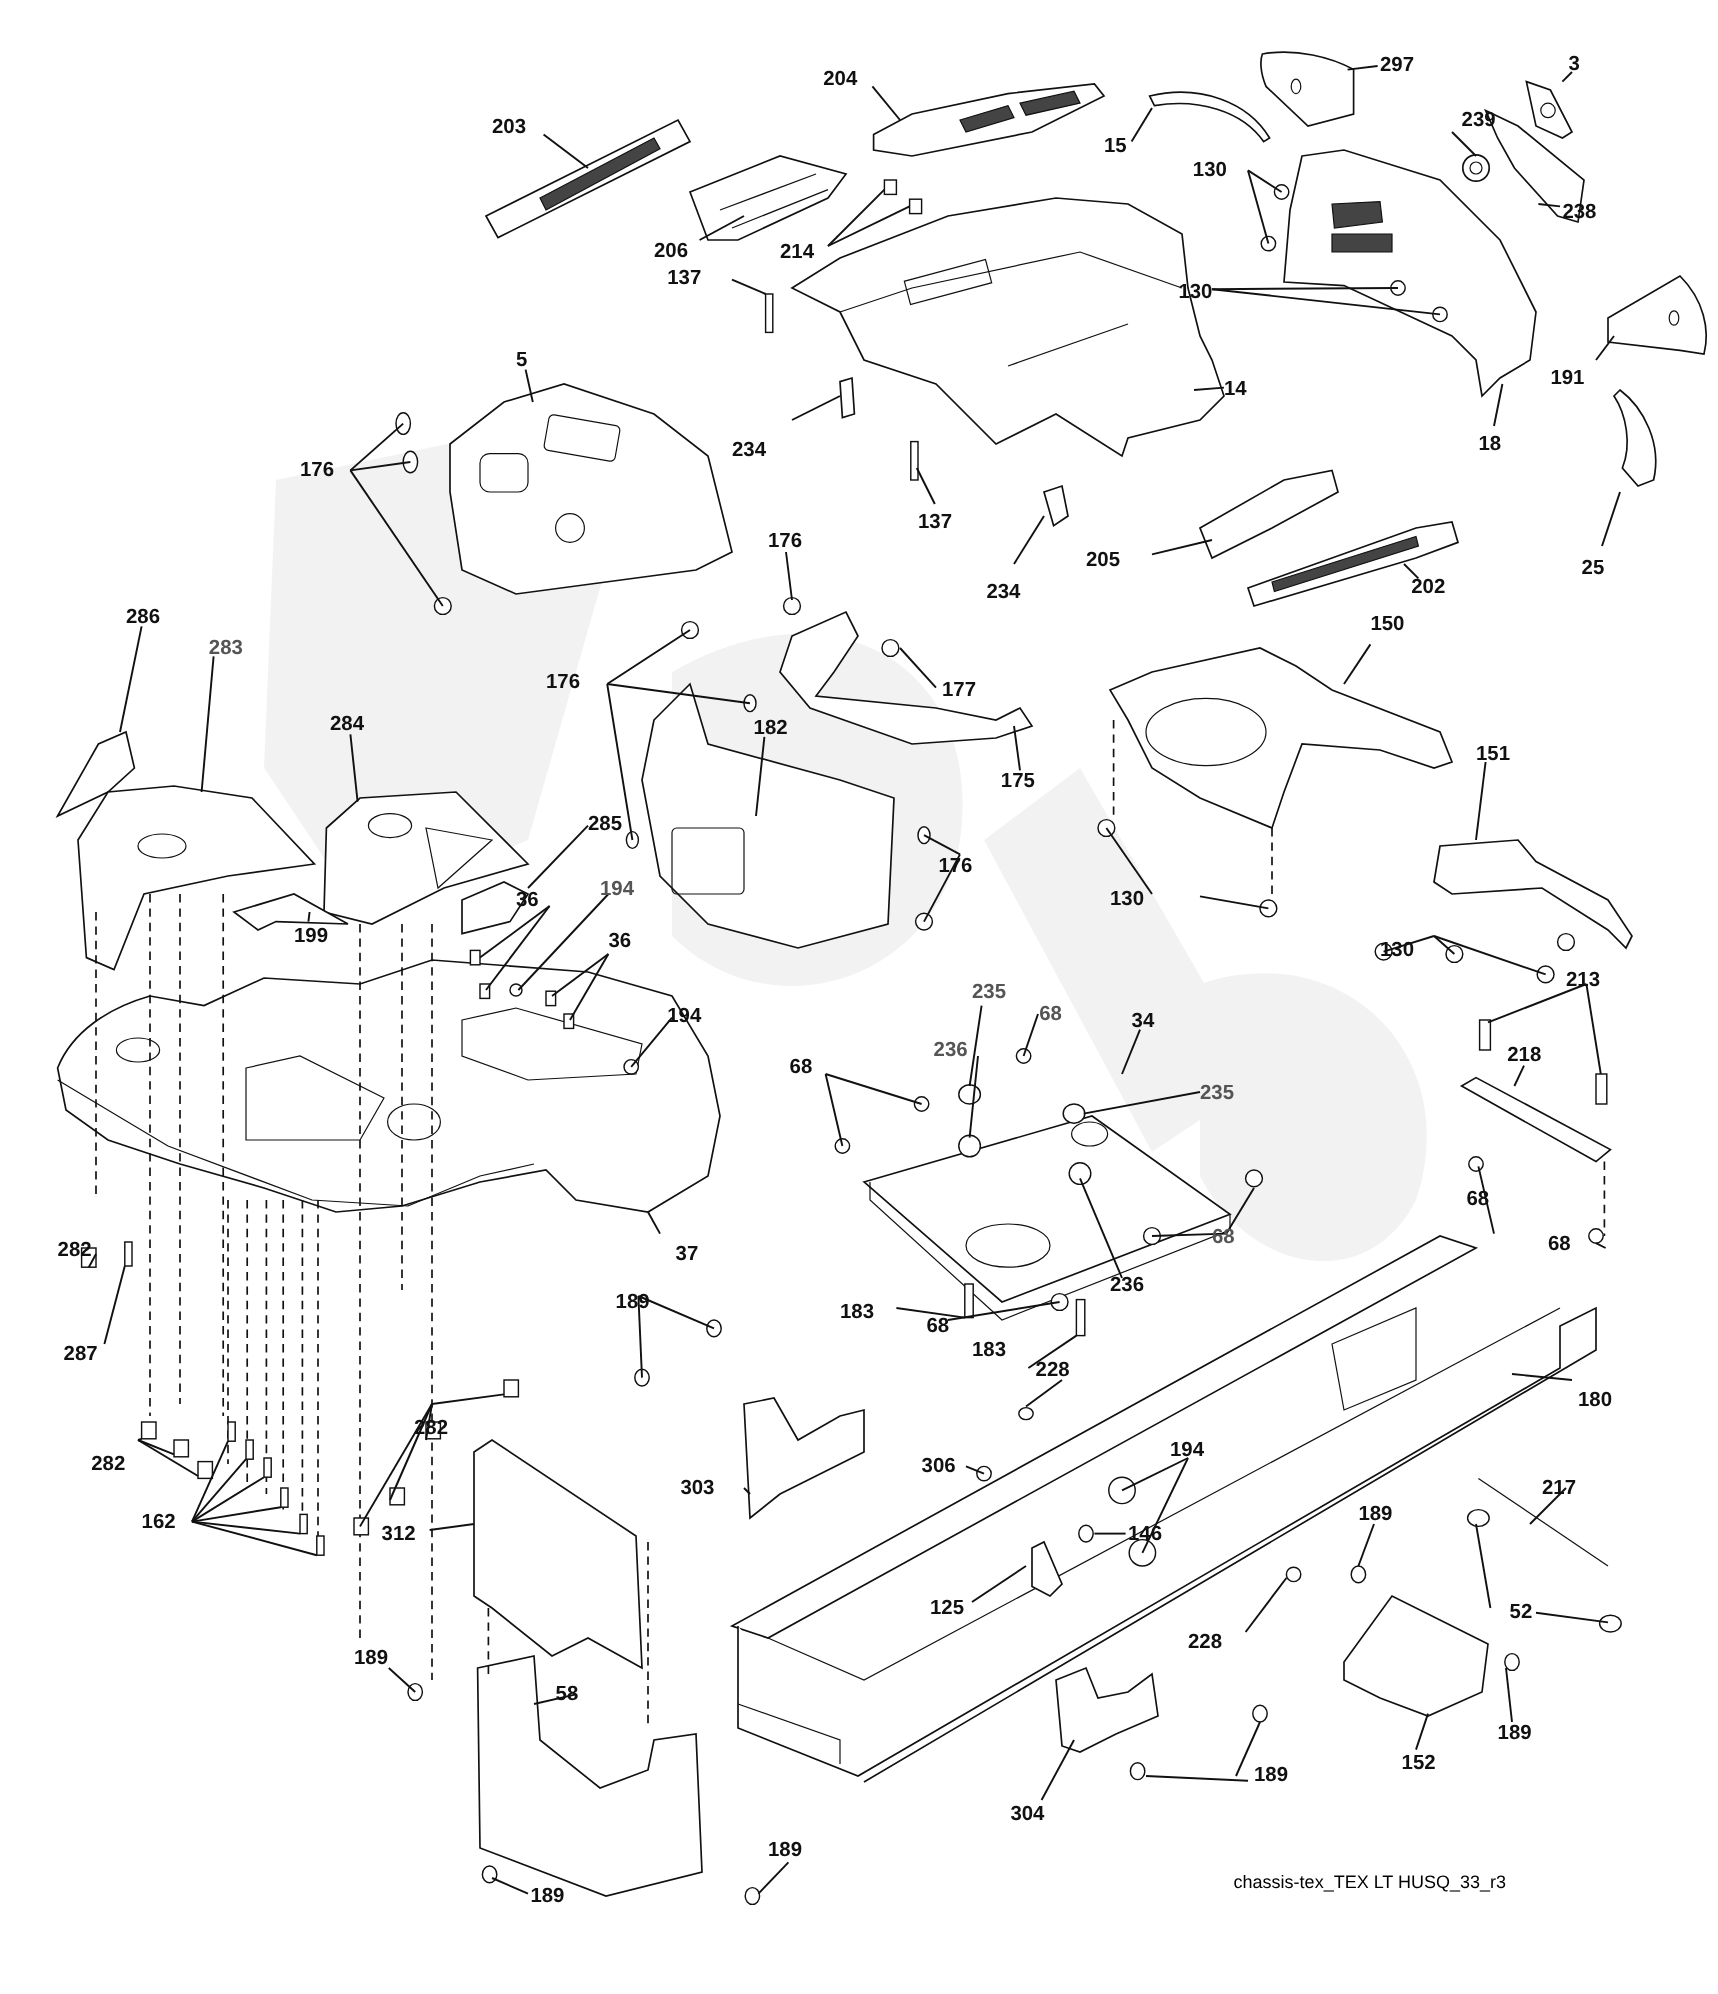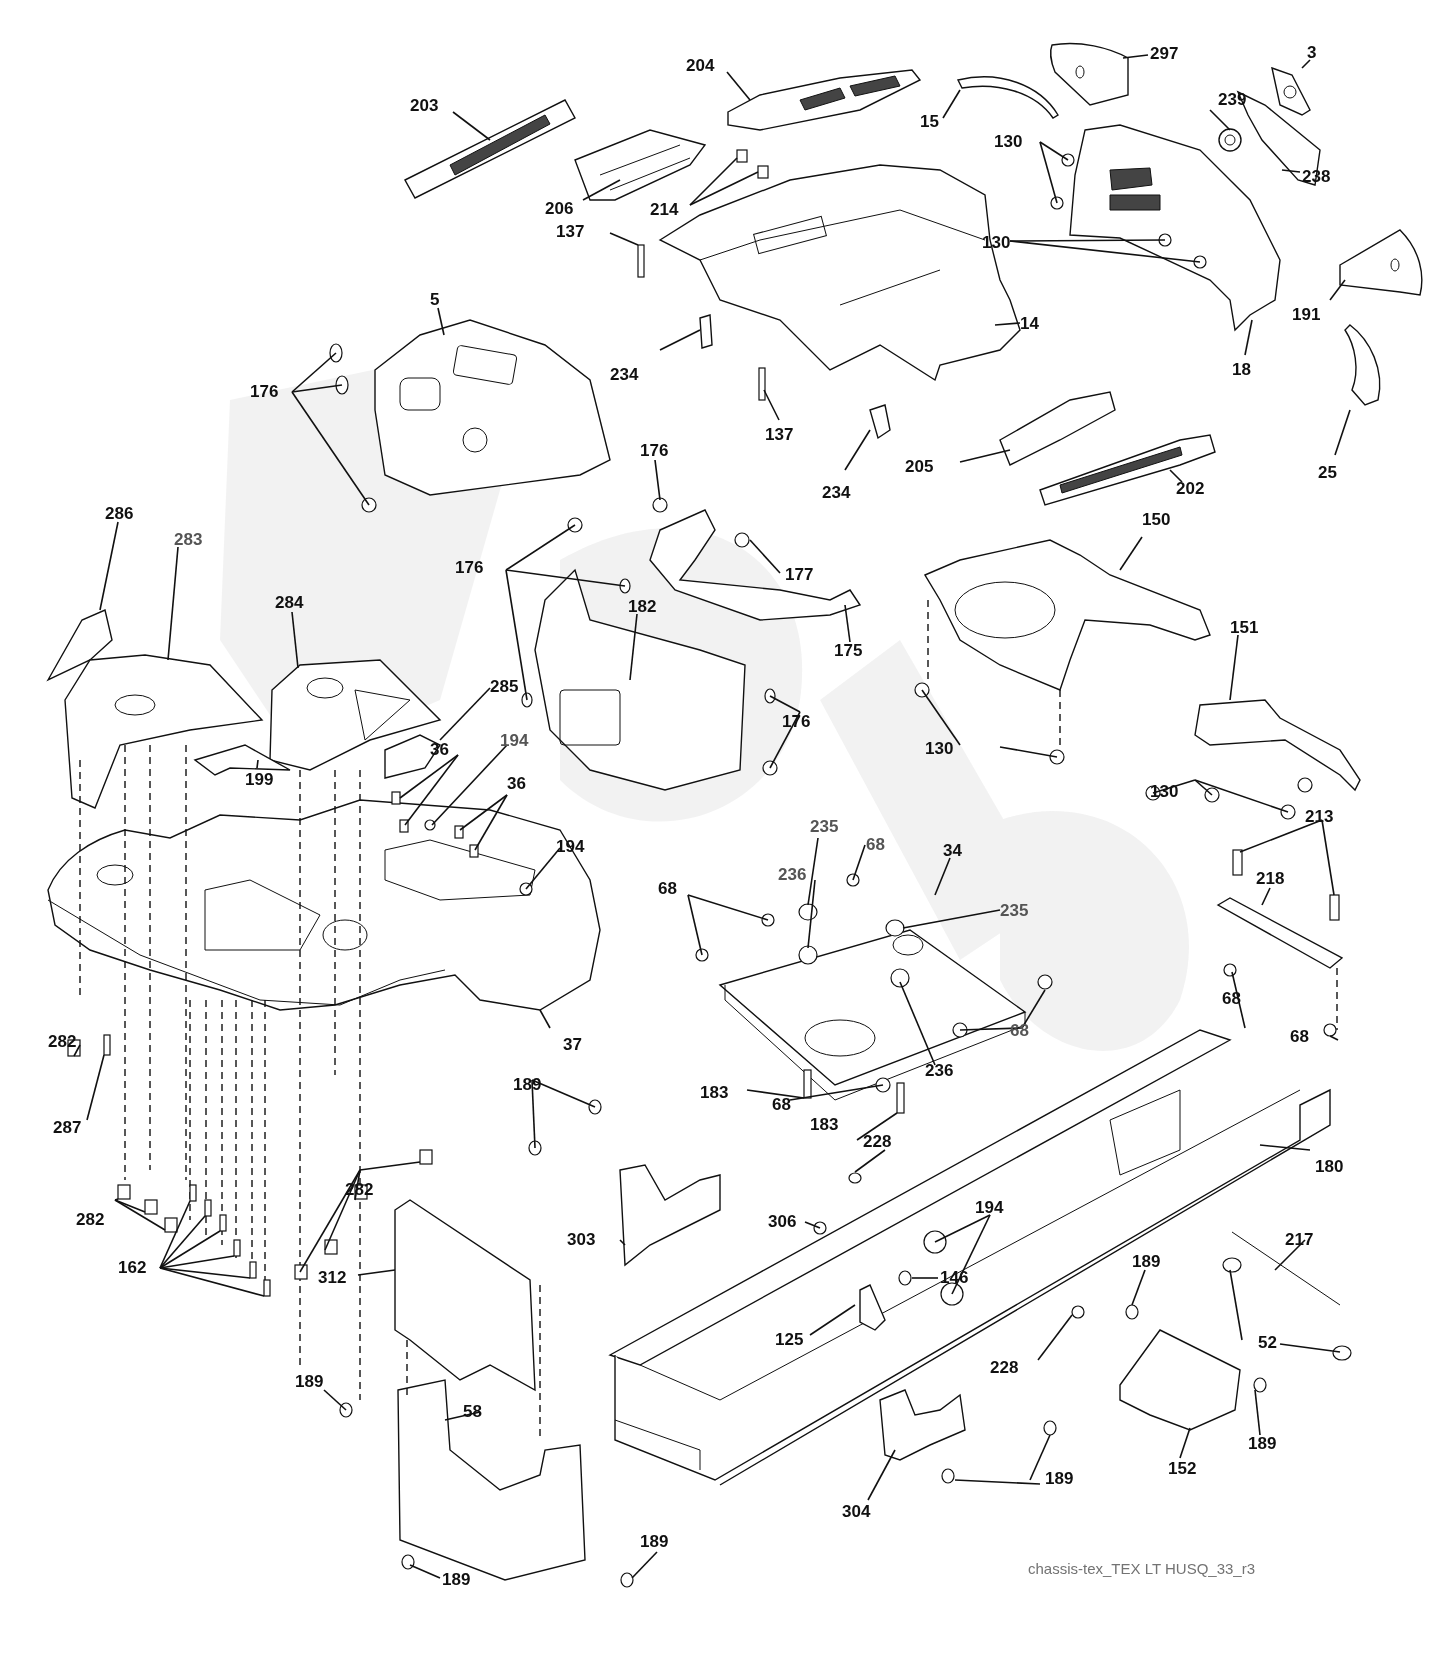--- a/index.html
+++ b/index.html
@@ -8,21 +8,21 @@
   #diagram { position: absolute; left: 0; top: 0; width: 1432px; height: 1662px; }
   .lbl { font-family: "Liberation Sans", sans-serif; font-weight: bold; font-size: 17px; fill: #111; }
   .lbl.gray { fill: #555; }
   .leader { stroke: #111; stroke-width: 1.6; fill: none; }
   .dash { stroke: #111; stroke-width: 1.4; stroke-dasharray: 7 5; fill: none; }
   .part { stroke: #111; stroke-width: 1.4; fill: #fff; }
   .part-thin { stroke: #111; stroke-width: 1; fill: none; }
   .hatch { stroke: #111; stroke-width: 1; fill: #444; }
   .bolt { stroke: #111; stroke-width: 1.2; fill: #fff; }
   .wm { fill: #f1f1f1; }
-  .caption { position: absolute; left: 1028px; top: 1560px; font-size: 15px; color: #737373;
+  .caption { position: absolute; left: 1028px; top: 1560px; font-size: 15px; color: #000000;
              font-family: "Liberation Sans", sans-serif; }
 </style>
 </head>
 <body>
 
 <svg id="diagram" viewBox="0 0 1432 1662" xmlns="http://www.w3.org/2000/svg">
 
   <g opacity="0.9">
     <path class="wm" d="M230 400 L420 360 L520 420 L440 700 L300 760 L220 640 Z"></path>
     <path class="wm" d="M560 560 C700 480 820 560 800 700 C780 820 640 860 560 780 Z"></path>

